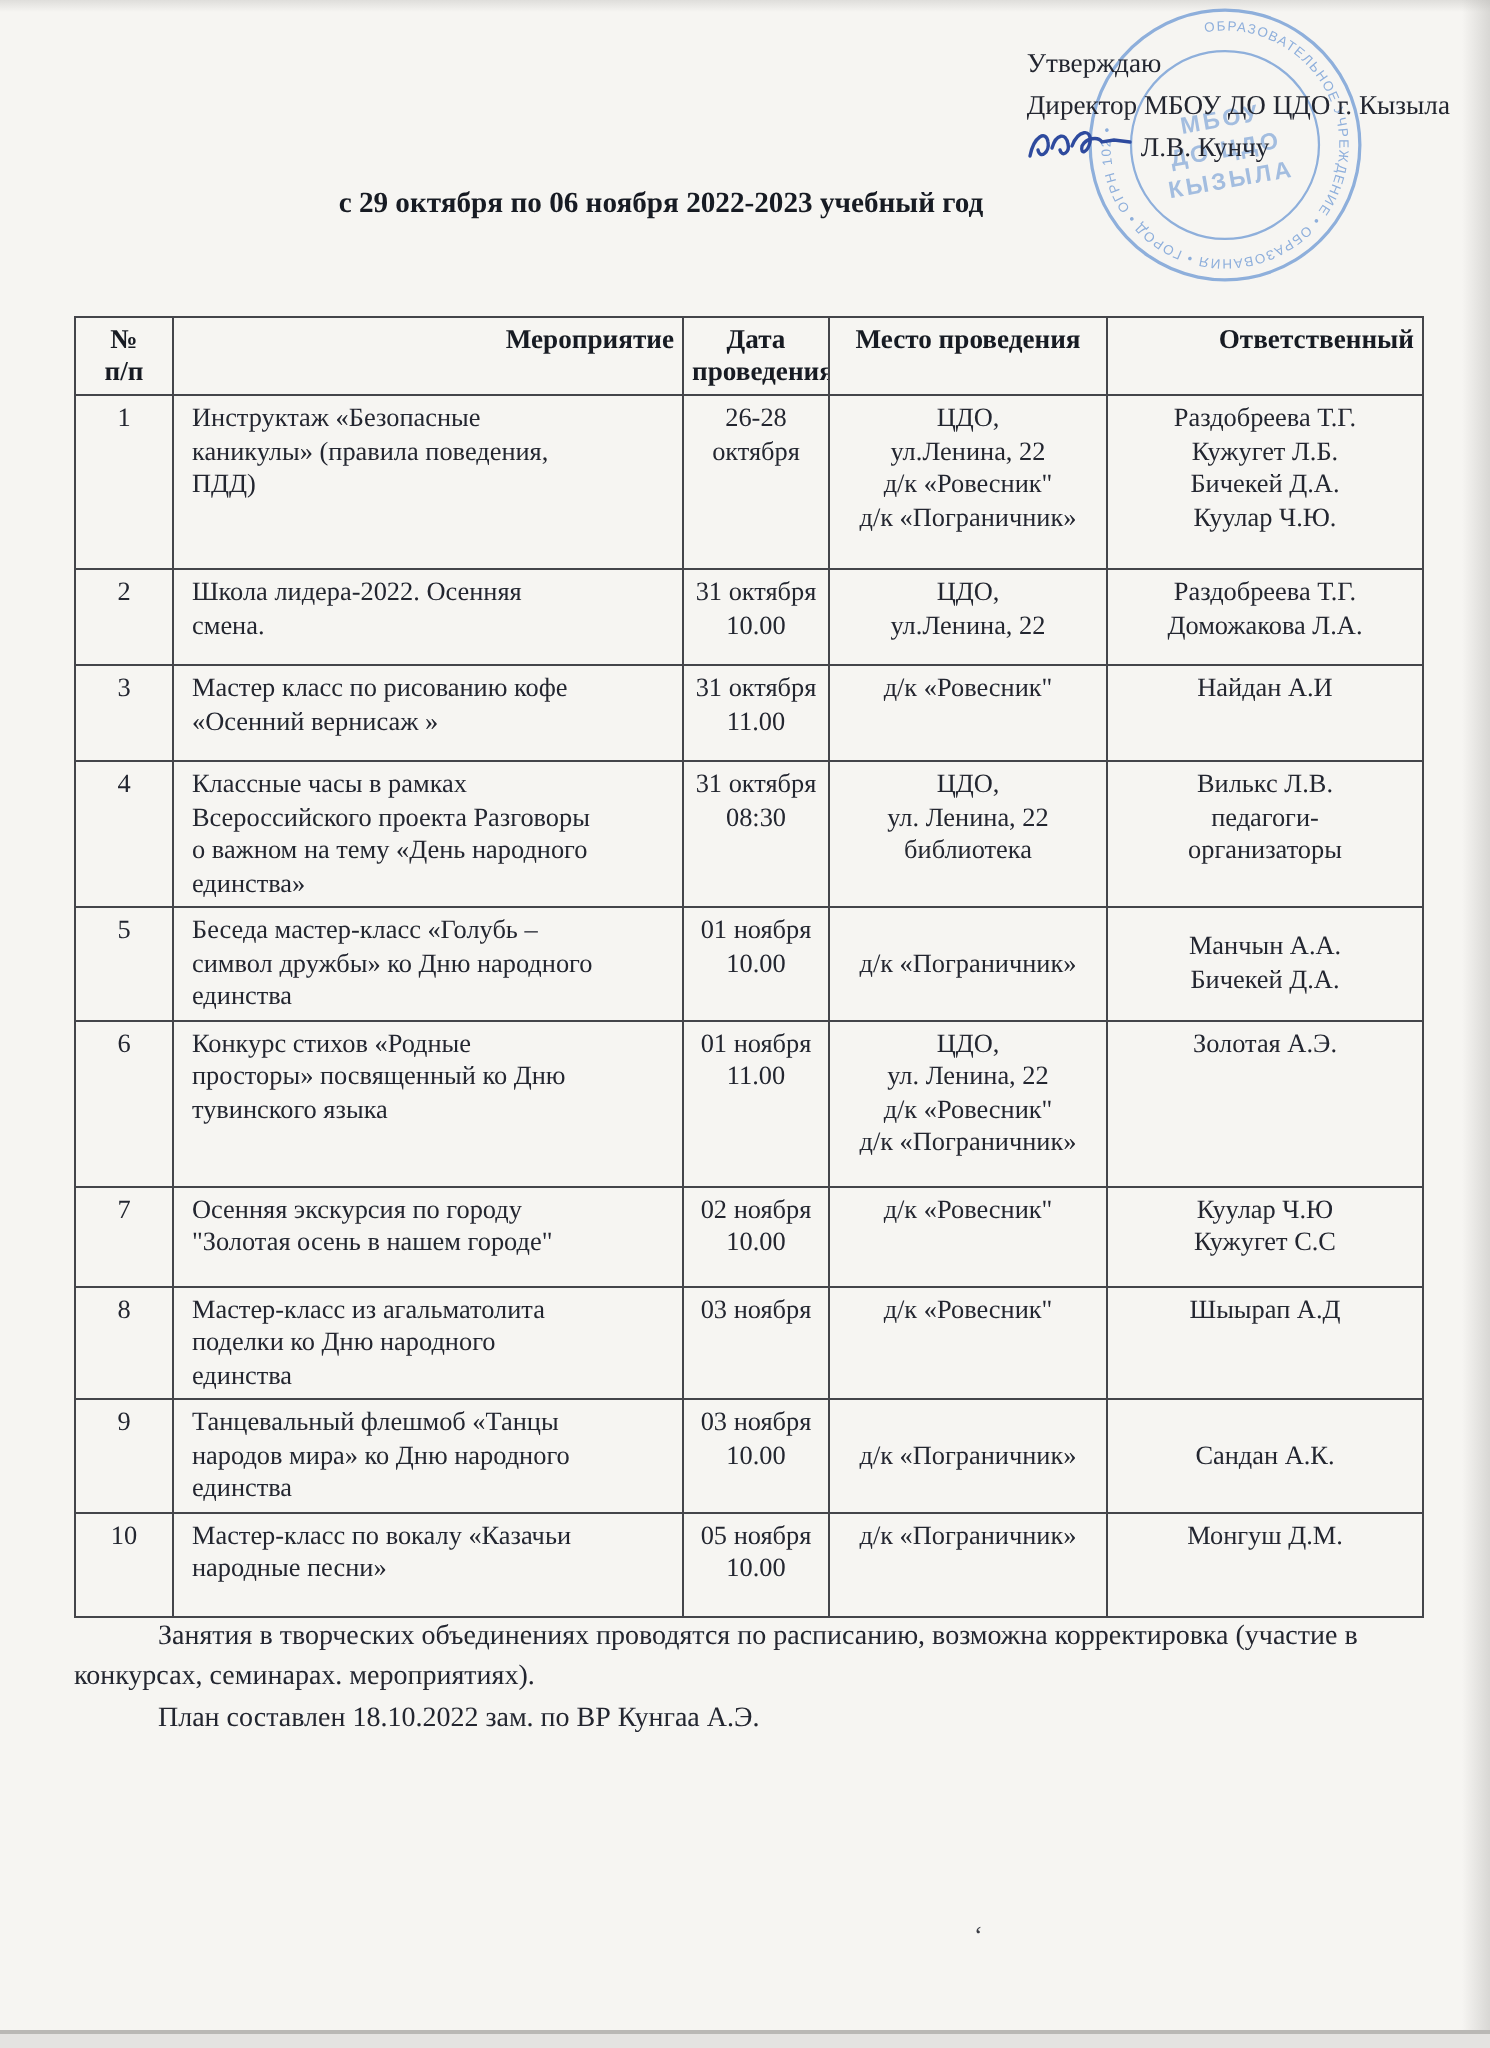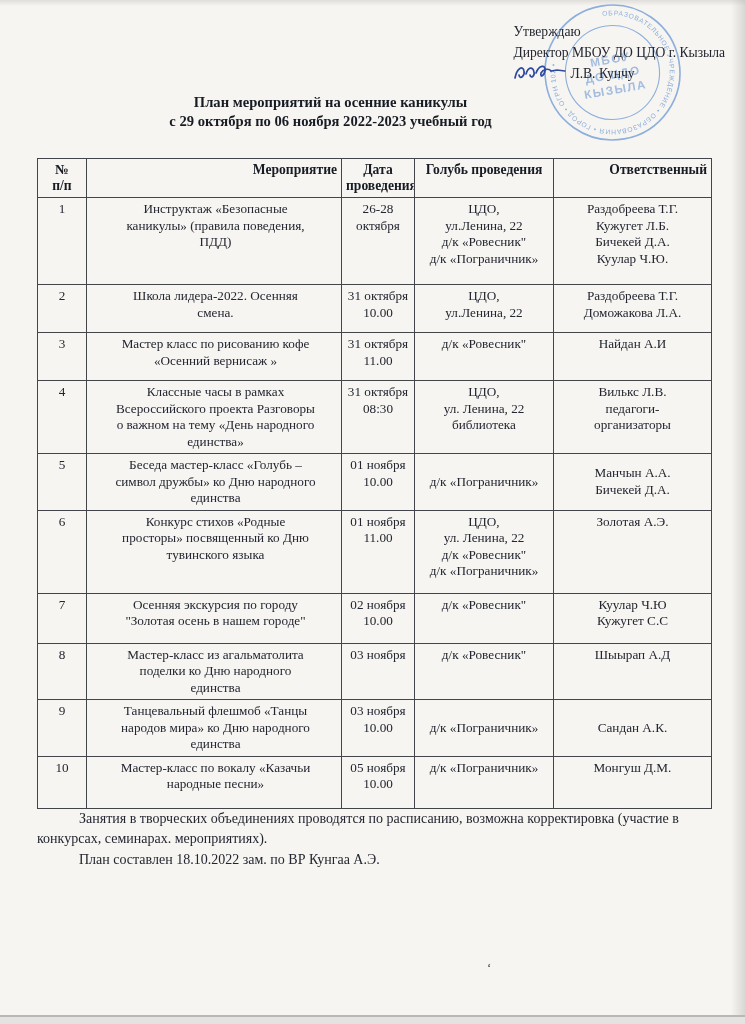--- a/index.html
+++ b/index.html
@@ -44,21 +44,21 @@
   table.plan{position:absolute; top:158px; left:37px; width:674px;
     border-collapse:collapse; table-layout:fixed;
     font-size:13.2px; line-height:16.5px; color:var(--ink);}
   .plan th,.plan td{border:1.5px solid var(--border); vertical-align:top;
     padding:3px 4px; white-space:pre-line; overflow:hidden;}
   .plan thead tr{height:37px;}
   .plan th{font-weight:bold; font-size:13.6px; line-height:16px; color:var(--ink-strong); text-align:center;}
   .plan th.h-event{text-align:right; padding-left:9px;}
   .plan th.h-responsible{text-align:right; padding-left:11px;}
   .plan td.col-num{text-align:center;}
-  .plan td.col-event{text-align:center; padding-left:9px; padding-right:6px;}
+  .plan td.col-event{text-align:left; padding-left:9px; padding-right:6px;}
   .plan td.col-date, .plan td.col-place, .plan td.col-responsible{text-align:center;}
   tbody tr:nth-child(1){height:87px;}
   tbody tr:nth-child(2){height:48px;}
   tbody tr:nth-child(3){height:48px;}
   tbody tr:nth-child(4){height:72px;}
   tbody tr:nth-child(5){height:56px;}
   tbody tr:nth-child(6){height:83px;}
   tbody tr:nth-child(7){height:50px;}
   tbody tr:nth-child(8){height:51px;}
   tbody tr:nth-child(9){height:46px;}
@@ -96,40 +96,39 @@
     <div>Утверждаю</div>
     <div>Директор МБОУ ДО ЦДО г. Кызыла</div>
     <div class="sig-line">
       <svg class="signature" viewBox="0 0 56 20" aria-hidden="true">
         <path d="M2 15 C4 5, 10 2, 11 8 C12 13, 7 17, 6 12 M13 11 C15 4, 20 3, 21 9 C22 13, 18 16, 17 12 M23 10 C26 2, 33 1, 32 8 C31 13, 27 15, 28 10 C30 6, 36 5, 38 8 L44 7 L52 8"></path>
       </svg><span>Л.В. Кунчу</span>
     </div>
   </div>
 
   <div class="title">
-    <div>План мероприятий на осенние каникулы</div>
     <div>с 29 октября по 06 ноября 2022-2023 учебный год</div>
   </div>
 
   <table class="plan">
     <colgroup>
       <col style="width:49px">
         <col style="width:255px">
         <col style="width:73px">
         <col style="width:139px">
         <col style="width:158px">
     </colgroup>
     <thead>
       <tr>
         <th class="h-num">№
 п/п</th>
         <th class="h-event">Мероприятие</th>
         <th class="h-date">Дата
 проведения</th>
-        <th class="h-place">Голубь проведения</th>
+        <th class="h-place">Место проведения</th>
         <th class="h-responsible">Ответственный</th>
       </tr>
     </thead>
     <tbody>
         <tr>
           <td class="col-num">1</td>
           <td class="col-event">Инструктаж «Безопасные
 каникулы» (правила поведения,
 ПДД)</td>
           <td class="col-date">26-28

